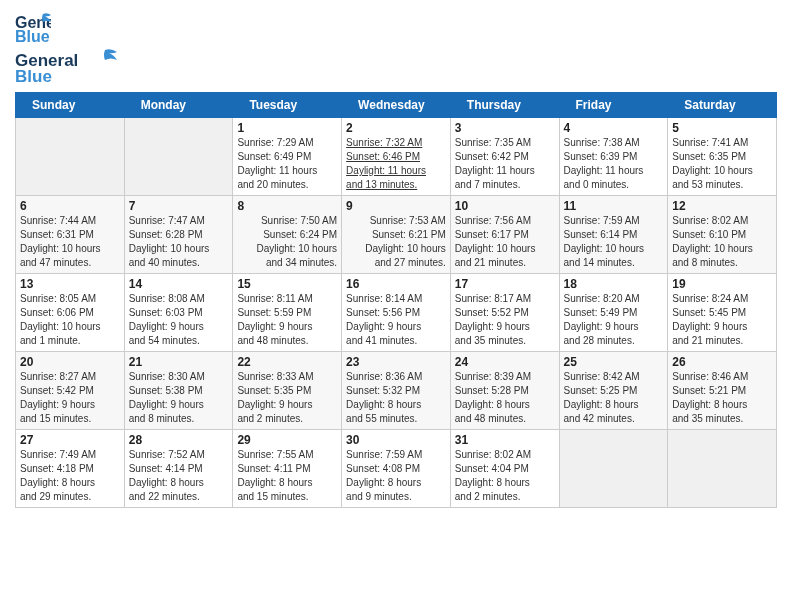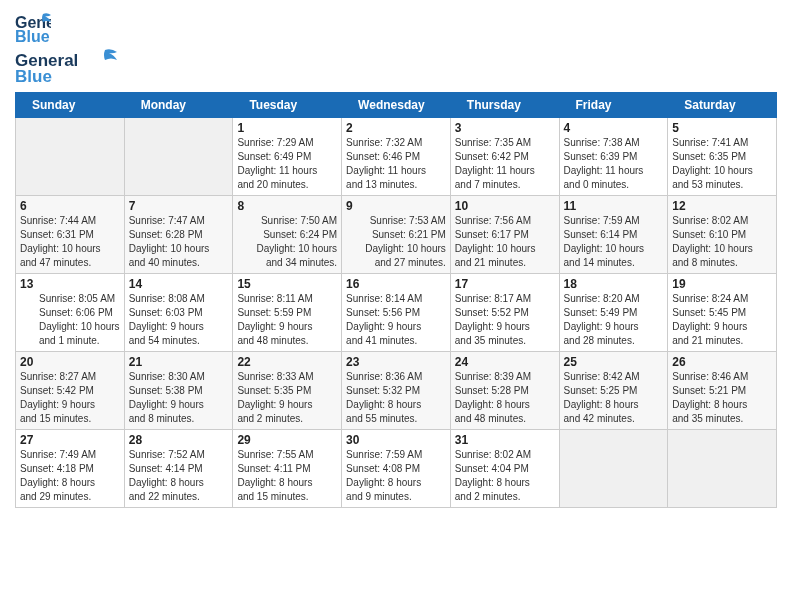--- a/index.html
+++ b/index.html
@@ -132,21 +132,21 @@
           <td class="empty-cell"></td>
           <td>
             <span class="day-num">1</span>
             <div class="day-info" style="white-space: pre-line;">Sunrise: 7:29 AM
 Sunset: 6:49 PM
 Daylight: 11 hours
 and 20 minutes.</div>
           </td>
           <td>
             <span class="day-num">2</span>
-            <div class="day-info" style="white-space: pre-line;">Sunrise: 7:32 AM
+            <div class="day-info" style="white-space: pre-line; text-decoration: underline;">Sunrise: 7:32 AM
 Sunset: 6:46 PM
 Daylight: 11 hours
 and 13 minutes.</div>
           </td>
           <td>
             <span class="day-num">3</span>
             <div class="day-info" style="white-space: pre-line;">Sunrise: 7:35 AM
 Sunset: 6:42 PM
 Daylight: 11 hours
 and 7 minutes.</div>
@@ -213,21 +213,21 @@
             <span class="day-num">12</span>
             <div class="day-info" style="white-space: pre-line;">Sunrise: 8:02 AM
 Sunset: 6:10 PM
 Daylight: 10 hours
 and 8 minutes.</div>
           </td>
         </tr>
         <tr>
           <td>
             <span class="day-num">13</span>
-            <div class="day-info" style="white-space: pre-line; margin-left: 19px;">Sunrise: 8:05 AM
+            <div class="day-info" style="white-space: pre-line;">Sunrise: 8:05 AM
 Sunset: 6:06 PM
 Daylight: 10 hours
 and 1 minute.</div>
           </td>
           <td>
             <span class="day-num">14</span>
             <div class="day-info" style="white-space: pre-line;">Sunrise: 8:08 AM
 Sunset: 6:03 PM
 Daylight: 9 hours
 and 54 minutes.</div>

